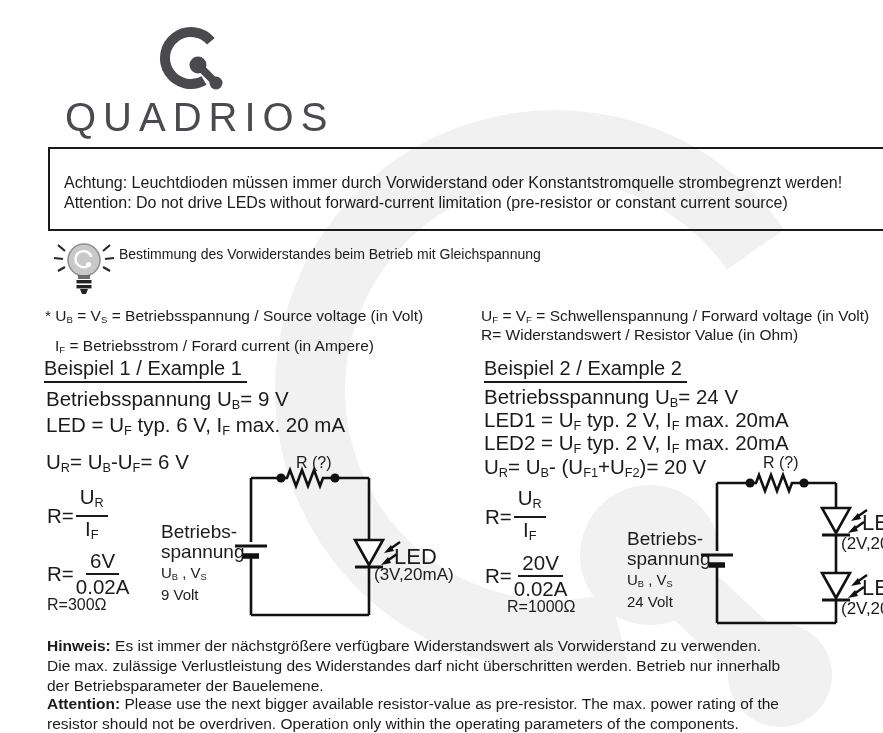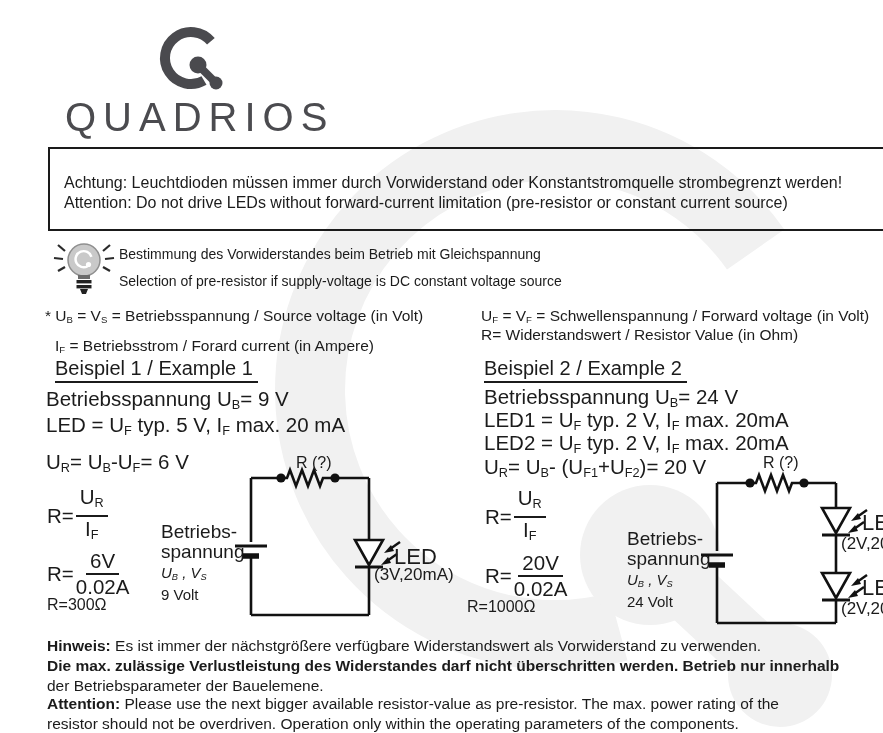--- a/index.html
+++ b/index.html
@@ -21,21 +21,21 @@
   .defline { font-size:15.5px; line-height:19px; white-space:nowrap; }
   .exheading { font-size:20px; display:inline-block; border-bottom:2px solid #1b1b1b; padding:0 5px 1px 0; white-space:nowrap; }
   .exline { font-size:20.5px; white-space:nowrap; }
   .fracline { display:flex; align-items:center; font-size:20.5px; }
   .frac { display:inline-flex; flex-direction:column; align-items:center; margin-left:2px; }
   .frac .num { line-height:22px; padding:0 4px 1px 4px; border-bottom:2px solid #1b1b1b; }
   .frac .den { line-height:22px; padding-top:1px; }
   .result { font-size:16px; white-space:nowrap; }
   .srclabel div { white-space:nowrap; }
   .srclabel .l1 { font-size:19px; line-height:20px; }
-  .srclabel .l2 { font-size:15px; line-height:17px; padding-top:2px;font-style:italic; }
+  .srclabel .l2 { font-size:15px; line-height:17px; padding-top:2px; }
   .srclabel .l3 { font-size:15px; line-height:17px; }
   .circ { position:absolute; }
   .circ .lbl { position:absolute; white-space:nowrap; }
   .rlabel { font-size:16px; }
   .ledname { font-size:22px; }
   .ledsub { font-size:17px; }
   .noteline { font-size:15.5px; line-height:19.5px; white-space:nowrap; }
 </style>
 </head>
 <body>
@@ -73,30 +73,29 @@
     </g>
     <circle cx="32" cy="22" r="16" fill="#c9c9c9" stroke="#8f8f8f" stroke-width="1.5"></circle>
     <path d="M44,17 A13,13 0 1 0 38,32" fill="none" stroke="#ffffff" stroke-width="4" transform="scale(0.62) translate(19.5,13.5)"></path>
     <circle cx="36.5" cy="26.5" r="2.6" fill="#ffffff"></circle>
     <rect x="26" y="37" width="12" height="4" fill="#6b6b6b"></rect>
     <rect x="24.5" y="42" width="15" height="3.4" fill="#222222"></rect>
     <rect x="24.5" y="47" width="15" height="3.4" fill="#222222"></rect>
     <path d="M28,51 h8 l-2,5 h-4 z" fill="#222222"></path>
   </svg>
   <div class="abs titleline" style="left:80px; top:241px;">Bestimmung des Vorwiderstandes beim Betrieb mit Gleichspannung</div>
-  <div class="abs titleline" style="left:80px; top:268px;">Selection of pre-resistor if supply-voltage is DC constant voltage source</div>
 
   <div class="abs defline" style="left:6px; top:306px;"><span>* U</span><span class="sub">B</span><span> = V</span><span class="sub">S</span><span> = Betriebsspannung / Source voltage (in Volt)</span></div>
   <div class="abs defline" style="left:16px; top:336px;"><span>I</span><span class="sub">F</span><span> = Betriebsstrom / Forard current (in Ampere)</span></div>
   <div class="abs defline" style="left:442px; top:306px;"><span>U</span><span class="sub">F</span><span> = V</span><span class="sub">F</span><span> = Schwellenspannung / Forward voltage (in Volt)</span></div>
   <div class="abs defline" style="left:442px; top:325px;"><span>R= Widerstandswert / Resistor Value (in Ohm)</span></div>
 
-  <div class="abs exheading" style="left:16px; top:357px;text-align:right;">Beispiel 1 / Example 1</div>
+  <div class="abs exheading" style="left:5px; top:357px;text-align:right;">Beispiel 1 / Example 1</div>
   <div class="abs exline" style="left:7px; top:387px;"><span>Betriebsspannung U</span><span class="sub">B</span><span>= 9 V</span></div>
-  <div class="abs exline" style="left:7px; top:413px;"><span>LED = U</span><span class="sub">F</span><span> typ. 5 V, I</span><span class="sub">F</span><span> max. 20 mA</span></div>
+  <div class="abs exline" style="left:7px; top:413px;"><span>LED = U</span><span class="sub">F</span><span> typ. 6 V, I</span><span class="sub">F</span><span> max. 20 mA</span></div>
   <div class="abs exline" style="left:7px; top:450px;"><span>U</span><span class="sub">R</span><span>= U</span><span class="sub">B</span><span>-U</span><span class="sub">F</span><span>= 6 V</span></div>
 
   <div class="abs fracline" style="left:8px; top:486px;">
     <span>R=</span>
     <span class="frac">
       <span class="num"><span>U</span><span class="sub">R</span></span>
       <span class="den"><span>I</span><span class="sub">F</span></span>
     </span>
   </div>
   <div class="abs fracline" style="left:8px; top:550px;">
@@ -155,21 +154,21 @@
       <span class="den"><span>I</span><span class="sub">F</span></span>
     </span>
   </div>
   <div class="abs fracline" style="left:446px; top:552px;">
     <span>R=</span>
     <span class="frac">
       <span class="num"><span>20V</span></span>
       <span class="den"><span>0.02A</span></span>
     </span>
   </div>
-  <div class="abs result" style="left:428px; top:598px;">R=1000Ω</div>
+  <div class="abs result" style="left:468px; top:598px;">R=1000Ω</div>
 
   <div class="abs srclabel" style="left:588px; top:529px;">
     <div class="l1">Betriebs-</div>
     <div class="l1">spannung</div>
     <div class="l2"><span>U</span><span class="sub">B</span><span> , V</span><span class="sub">S</span></div>
     <div class="l3">24 Volt</div>
   </div>
 
   <div class="circ" style="left:660px; top:446px; width:223px; height:185px;">
     <svg width="223" height="185" viewBox="0 0 223 185">
@@ -202,18 +201,18 @@
       </g>
     </svg>
     <div class="lbl rlabel" style="left:64px; top:8px;">R (?)</div>
     <div class="lbl ledname" style="left:163px; top:64px;">LED1</div>
     <div class="lbl ledsub" style="left:142px; top:88px;">(2V,20mA)</div>
     <div class="lbl ledname" style="left:163px; top:129px;">LED2</div>
     <div class="lbl ledsub" style="left:142px; top:153px;">(2V,20mA)</div>
   </div>
 
   <div class="abs noteline" style="left:8px; top:636px;"><span class="b">Hinweis:</span><span> Es ist immer der nächstgrößere verfügbare Widerstandswert als Vorwiderstand zu verwenden.</span></div>
-  <div class="abs noteline" style="left:8px; top:656px;font-weight:bold;"><span>Die max. zulässige Verlustleistung des Widerstandes darf nicht überschritten werden. Betrieb nur innerhalb</span></div>
+  <div class="abs noteline" style="left:8px; top:656px;"><span>Die max. zulässige Verlustleistung des Widerstandes darf nicht überschritten werden. Betrieb nur innerhalb</span></div>
   <div class="abs noteline" style="left:8px; top:676px;"><span>der Betriebsparameter der Bauelemene.</span></div>
   <div class="abs noteline" style="left:8px; top:694px;"><span class="b">Attention:</span><span> Please use the next bigger available resistor-value as pre-resistor. The max. power rating of the</span></div>
   <div class="abs noteline" style="left:8px; top:714px;"><span>resistor should not be overdriven. Operation only within the operating parameters of the components.</span></div>
 
 </div>
 
 </body></html>

